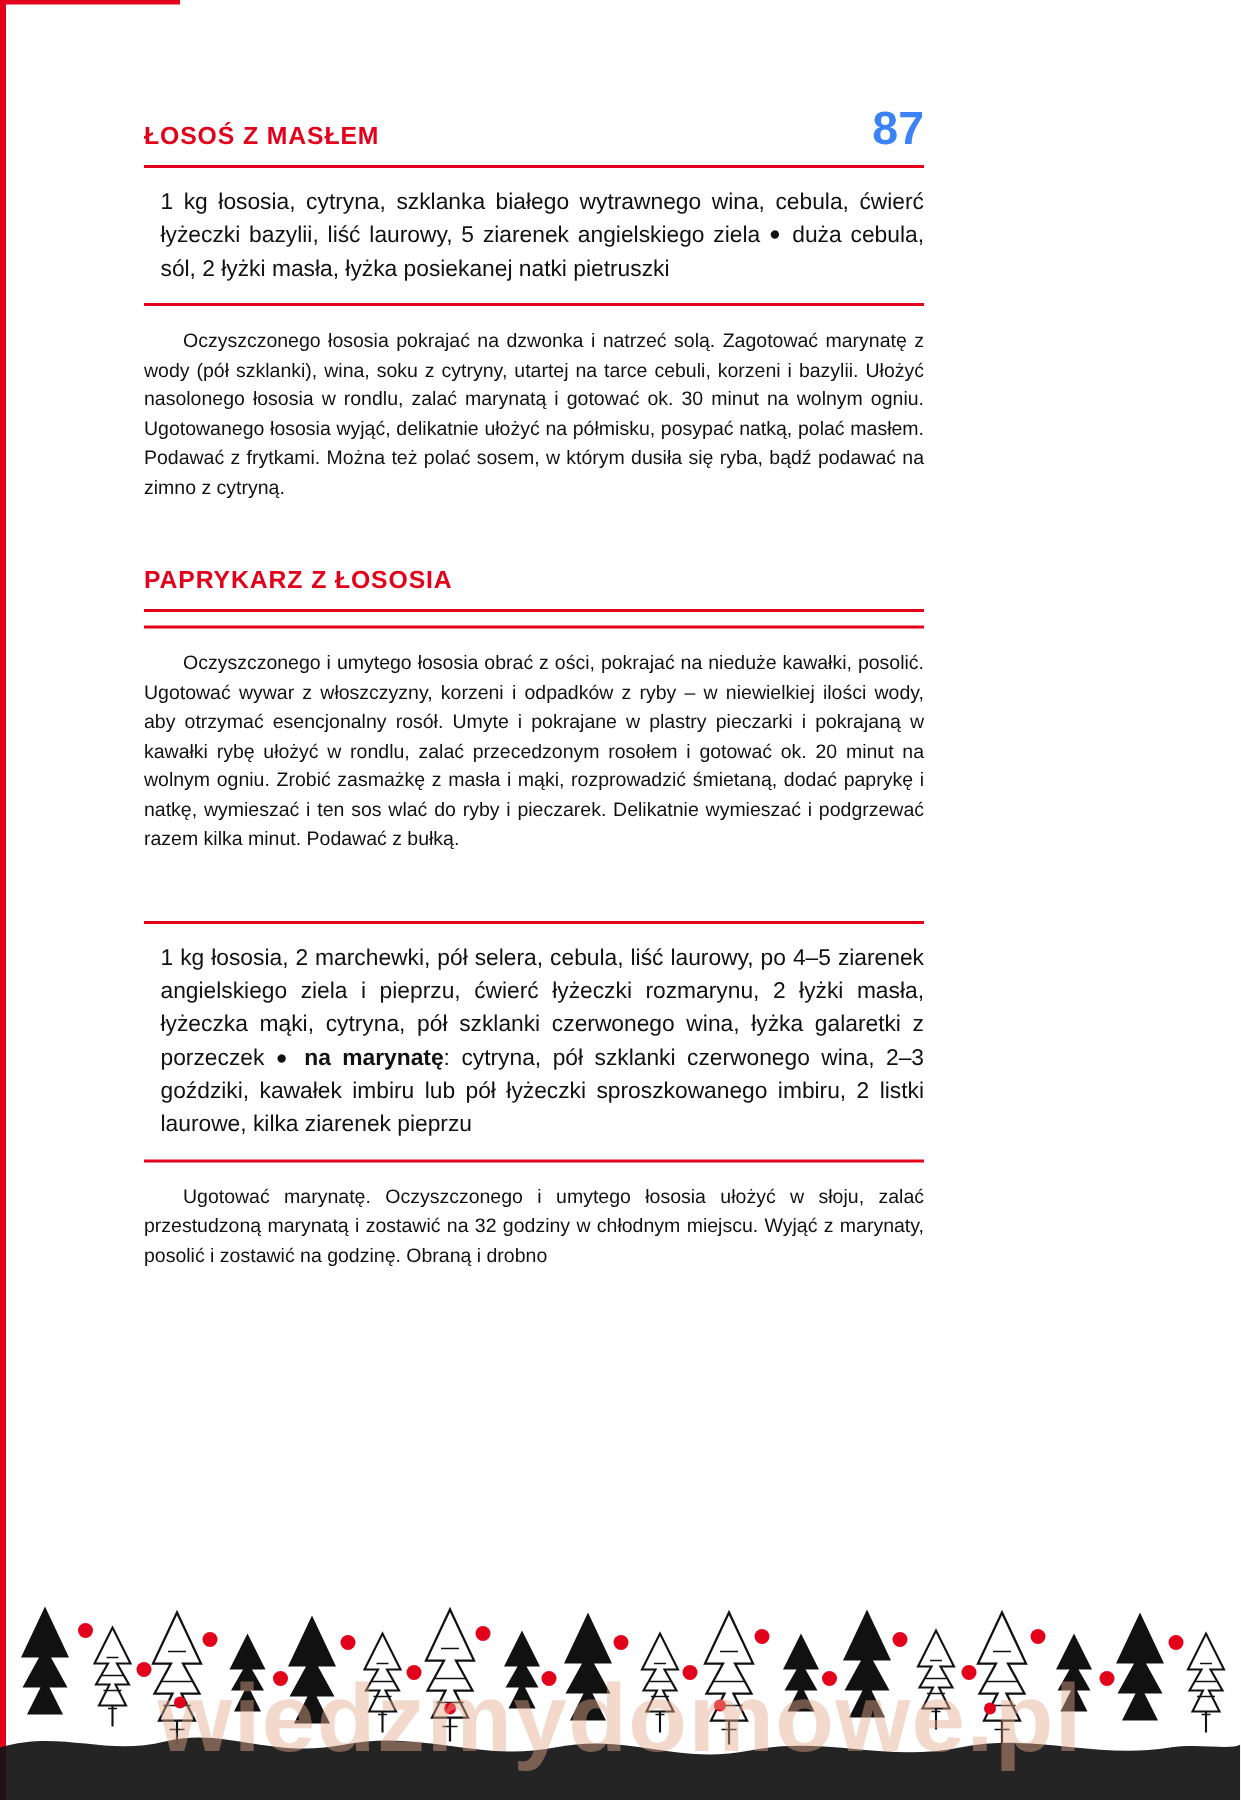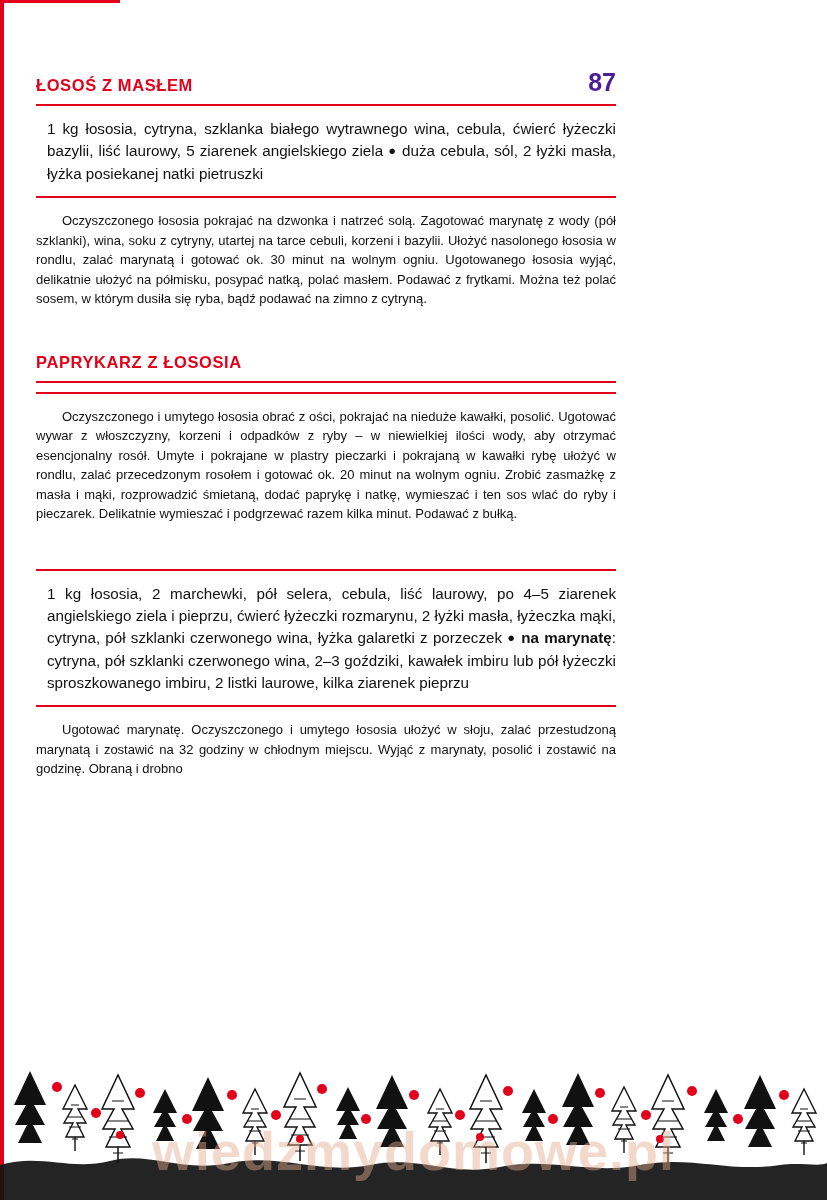--- a/index.html
+++ b/index.html
@@ -28,21 +28,21 @@
     width: 120px; height: 3px;
     background: #e3001b;
   }
 
   .page {
     position: absolute;
     left: 0; top: 0;
     width: 688px;
     height: 1200px;
     box-sizing: border-box;
-    padding: 70px 72px 0 36px;
+    padding: 70px 72px 0 96px;
   }
 
   .recipe {
     margin-bottom: 10px;
   }
 
   .recipe-head {
     display: flex;
     align-items: baseline;
     justify-content: space-between;
@@ -51,23 +51,23 @@
   .recipe-title {
     color: #e3001b;
     font-weight: bold;
     font-size: 16.5px;
     letter-spacing: 0.6px;
     margin: 0;
     text-transform: uppercase;
   }
 
   .page-number {
-    color: #4c1d95;
-    font-weight: bold;
-    font-size: 25px;
+    color: #3b82f6;
+    font-weight: bold;
+    font-size: 31px;
     line-height: 1;
   }
 
   .rule {
     border: none;
     border-top: 2px solid #e3001b;
     margin: 9px 0 0 0;
     height: 0;
   }
 
@@ -109,21 +109,21 @@
     height: 185px;
     overflow: hidden;
   }
   .watermark {
     position: absolute;
     left: 0;
     bottom: 18px;
     width: 827px;
     text-align: center;
     font-family: "Liberation Sans", sans-serif;
-    font-size: 54px;
+    font-size: 64px;
     font-weight: bold;
     color: rgba(226, 170, 140, 0.45);
     letter-spacing: 1px;
     white-space: nowrap;
     pointer-events: none;
   }
 </style>
 </head>
 <body>
 

